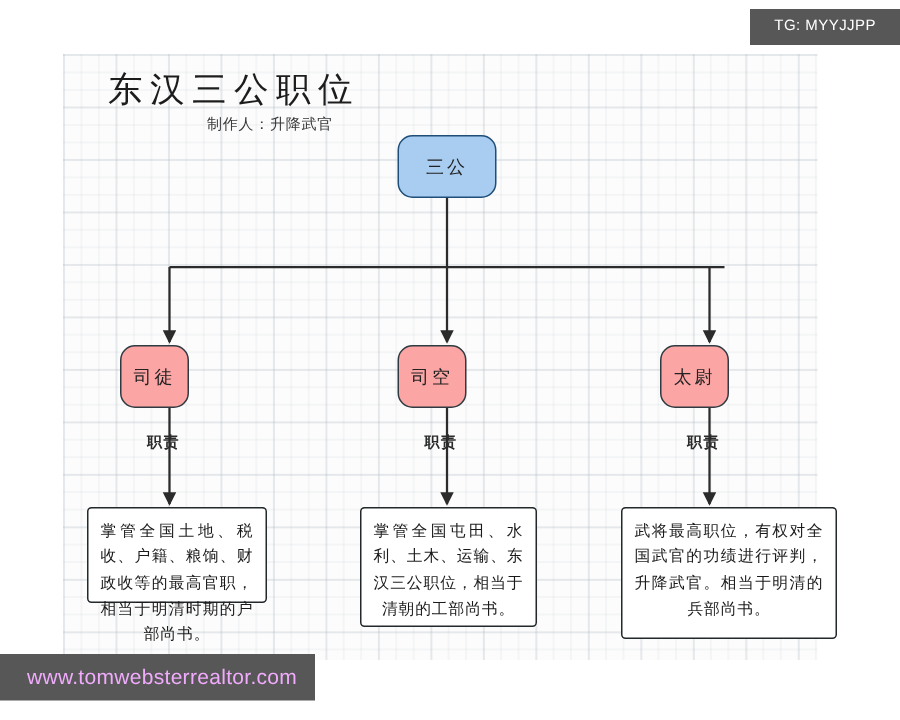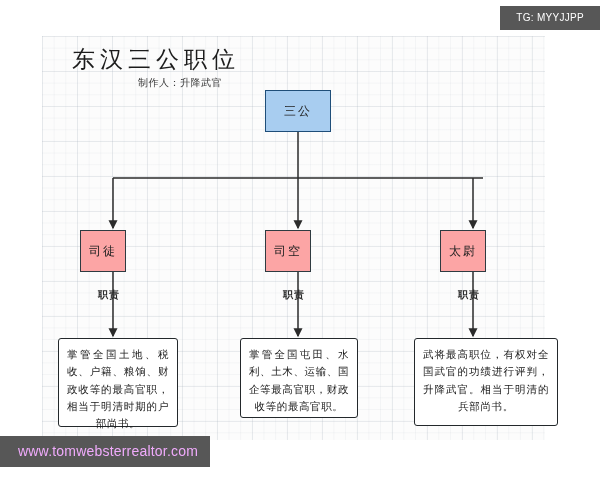--- a/index.html
+++ b/index.html
@@ -83,21 +83,21 @@
   .node {
     position: absolute;
     box-sizing: border-box;
     display: flex;
     align-items: center;
     justify-content: center;
     font-size: 12px;
     letter-spacing: 2px;
     color: #222;
     border: 1.6px solid #2b3a42;
-    border-radius: 0;
+    border-radius: 10px;
   }
   .node-root {
     left: 265px;
     top: 90px;
     width: 66px;
     height: 42px;
     background: #a8cdf0;
     border-color: #1f4e79;
   }
   .node-branch {
@@ -135,21 +135,21 @@
     border: 1.4px solid #23282b;
     border-radius: 3px;
     padding: 7px 8px;
     font-size: 10.5px;
     line-height: 1.65;
     letter-spacing: 0.6px;
     color: #1a1a1a;
     text-align: justify;
     text-align-last: center;
   }
-  .desc-1 { left: 58px;  width: 120px; height: 89px; font-family: Liberation Serif, serif; }
+  .desc-1 { left: 58px;  width: 120px; height: 64px; font-family: Liberation Serif, serif; }
   .desc-2 { left: 240px; width: 118px; height: 80px; }
   .desc-3 { left: 414px; width: 144px; height: 88px; }
 
   
   .tag-banner {
     position: absolute;
     right: 0;
     top: 6px;
     background: #575757;
     color: #ffffff;
@@ -217,20 +217,20 @@
 
   <div class="node node-branch node-b3">
     <span>太尉</span>
   </div>
 
   <div class="edge-label l1">职责</div>
   <div class="edge-label l2">职责</div>
   <div class="edge-label l3">职责</div>
 
   <div class="desc desc-1">掌管全国土地、税收、户籍、粮饷、财政收等的最高官职，相当于明清时期的户部尚书。</div>
-  <div class="desc desc-2">掌管全国屯田、水利、土木、运输、国企等最高官职，财政收等的最高官职。</div>
+  <div class="desc desc-2">掌管全国屯田、水利、土木、运输、东汉三公职位，相当于清朝的工部尚书。</div>
   <div class="desc desc-3">武将最高职位，有权对全国武官的功绩进行评判，升降武官。相当于明清的兵部尚书。</div>
 
   <div class="tag-banner">TG: MYYJJPP</div>
 
   <div class="url-banner">www.tomwebsterrealtor.com</div>
 
 </div>
 
 </body></html>

